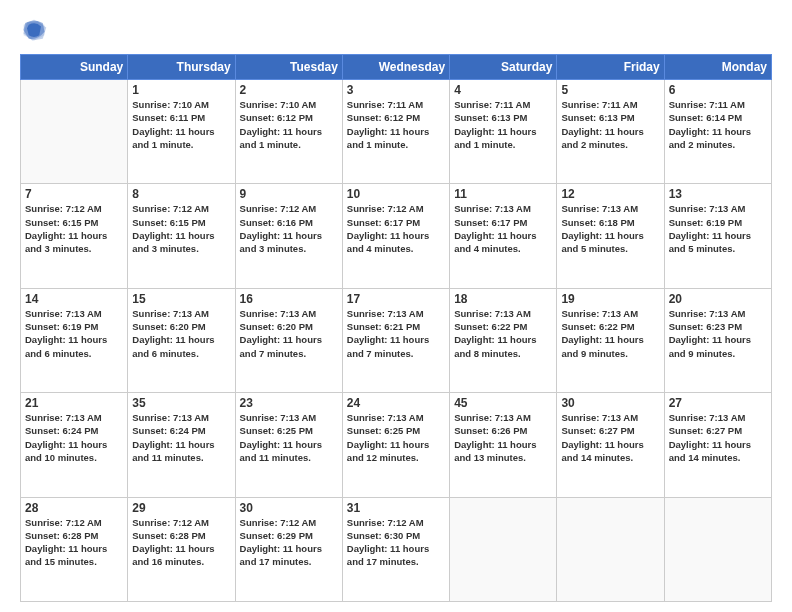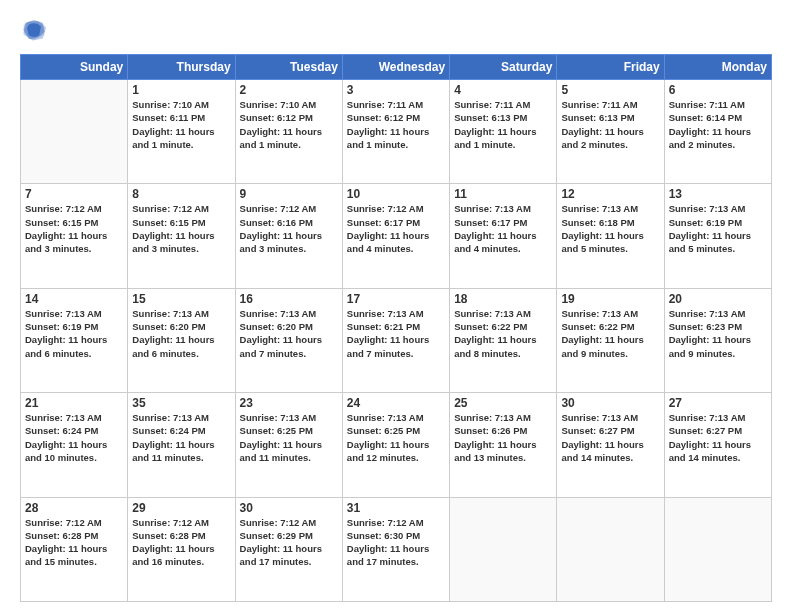--- a/index.html
+++ b/index.html
@@ -236,21 +236,21 @@
           </td>
           <td>
             <span class="day-number">23</span>
 <div class="day-info">Sunrise: 7:13 AM<br>Sunset: 6:25 PM<br>Daylight: 11 hours and 11 minutes.</div>
           </td>
           <td>
             <span class="day-number">24</span>
 <div class="day-info">Sunrise: 7:13 AM<br>Sunset: 6:25 PM<br>Daylight: 11 hours and 12 minutes.</div>
           </td>
           <td>
-            <span class="day-number">25</span>
+            <span class="day-number">45</span>
 <div class="day-info">Sunrise: 7:13 AM<br>Sunset: 6:26 PM<br>Daylight: 11 hours and 13 minutes.</div>
           </td>
           <td>
             <span class="day-number">30</span>
 <div class="day-info">Sunrise: 7:13 AM<br>Sunset: 6:27 PM<br>Daylight: 11 hours and 14 minutes.</div>
           </td>
           <td>
             <span class="day-number">27</span>
 <div class="day-info">Sunrise: 7:13 AM<br>Sunset: 6:27 PM<br>Daylight: 11 hours and 14 minutes.</div>
           </td>

